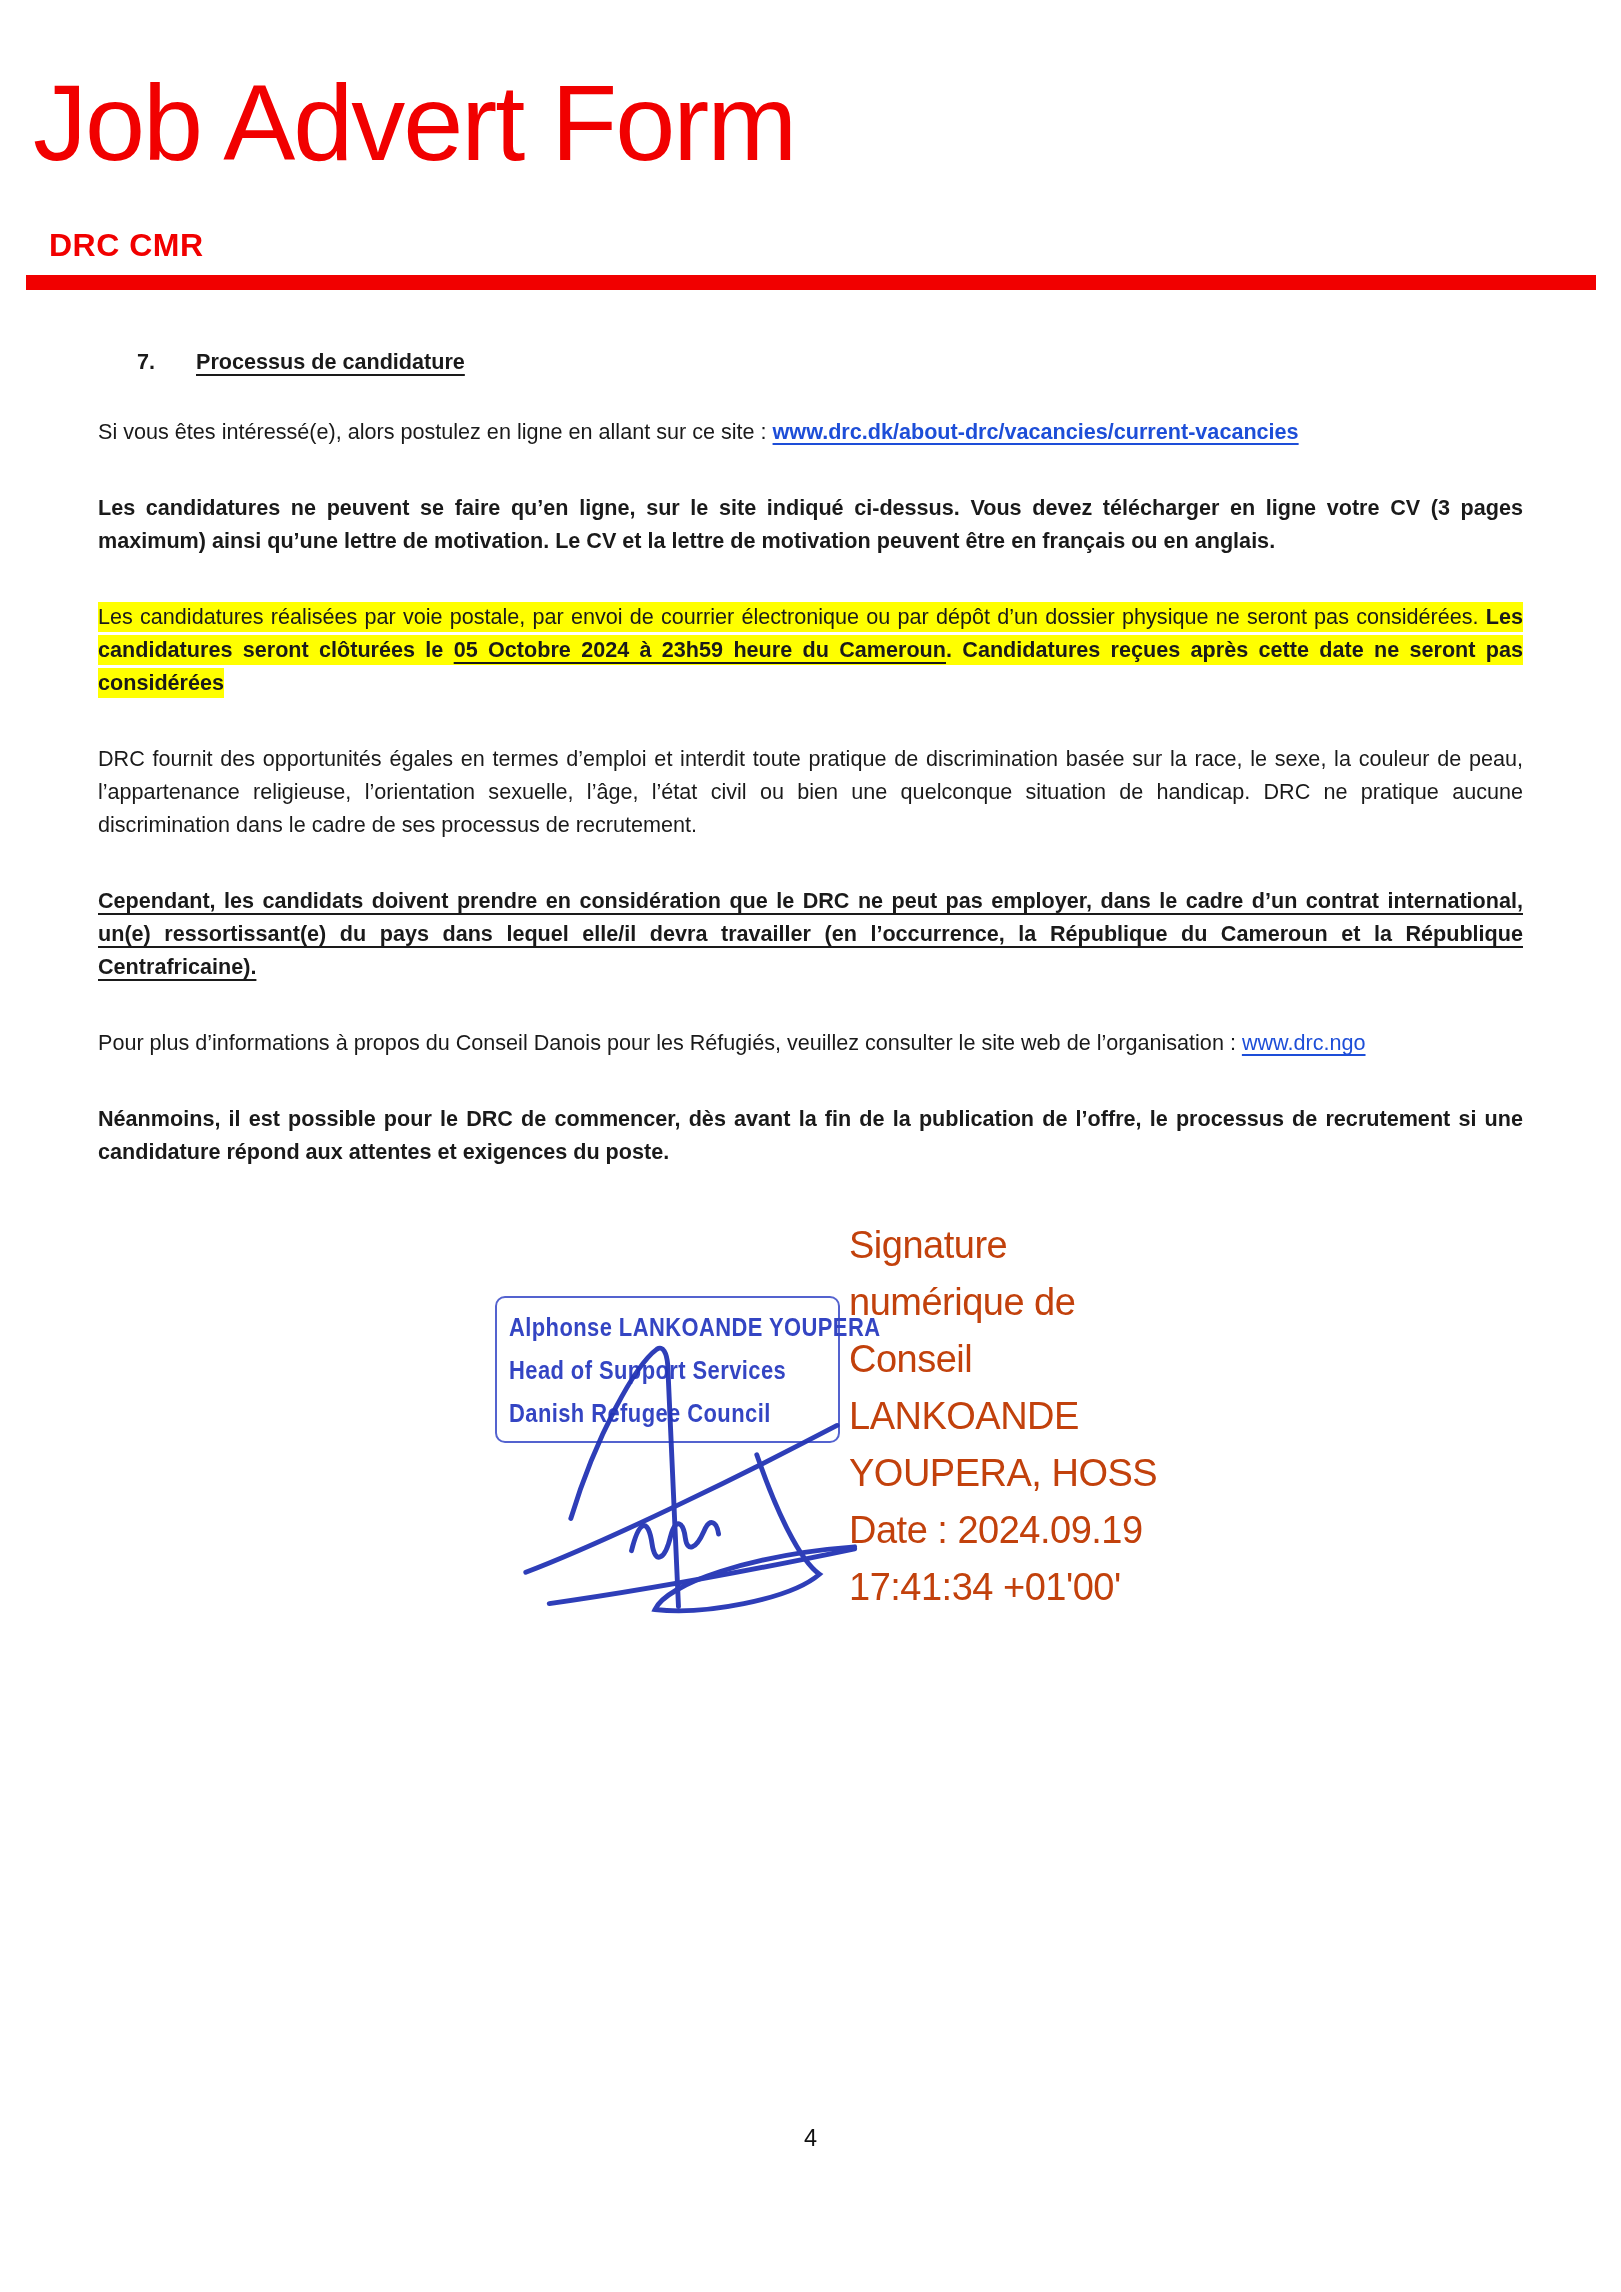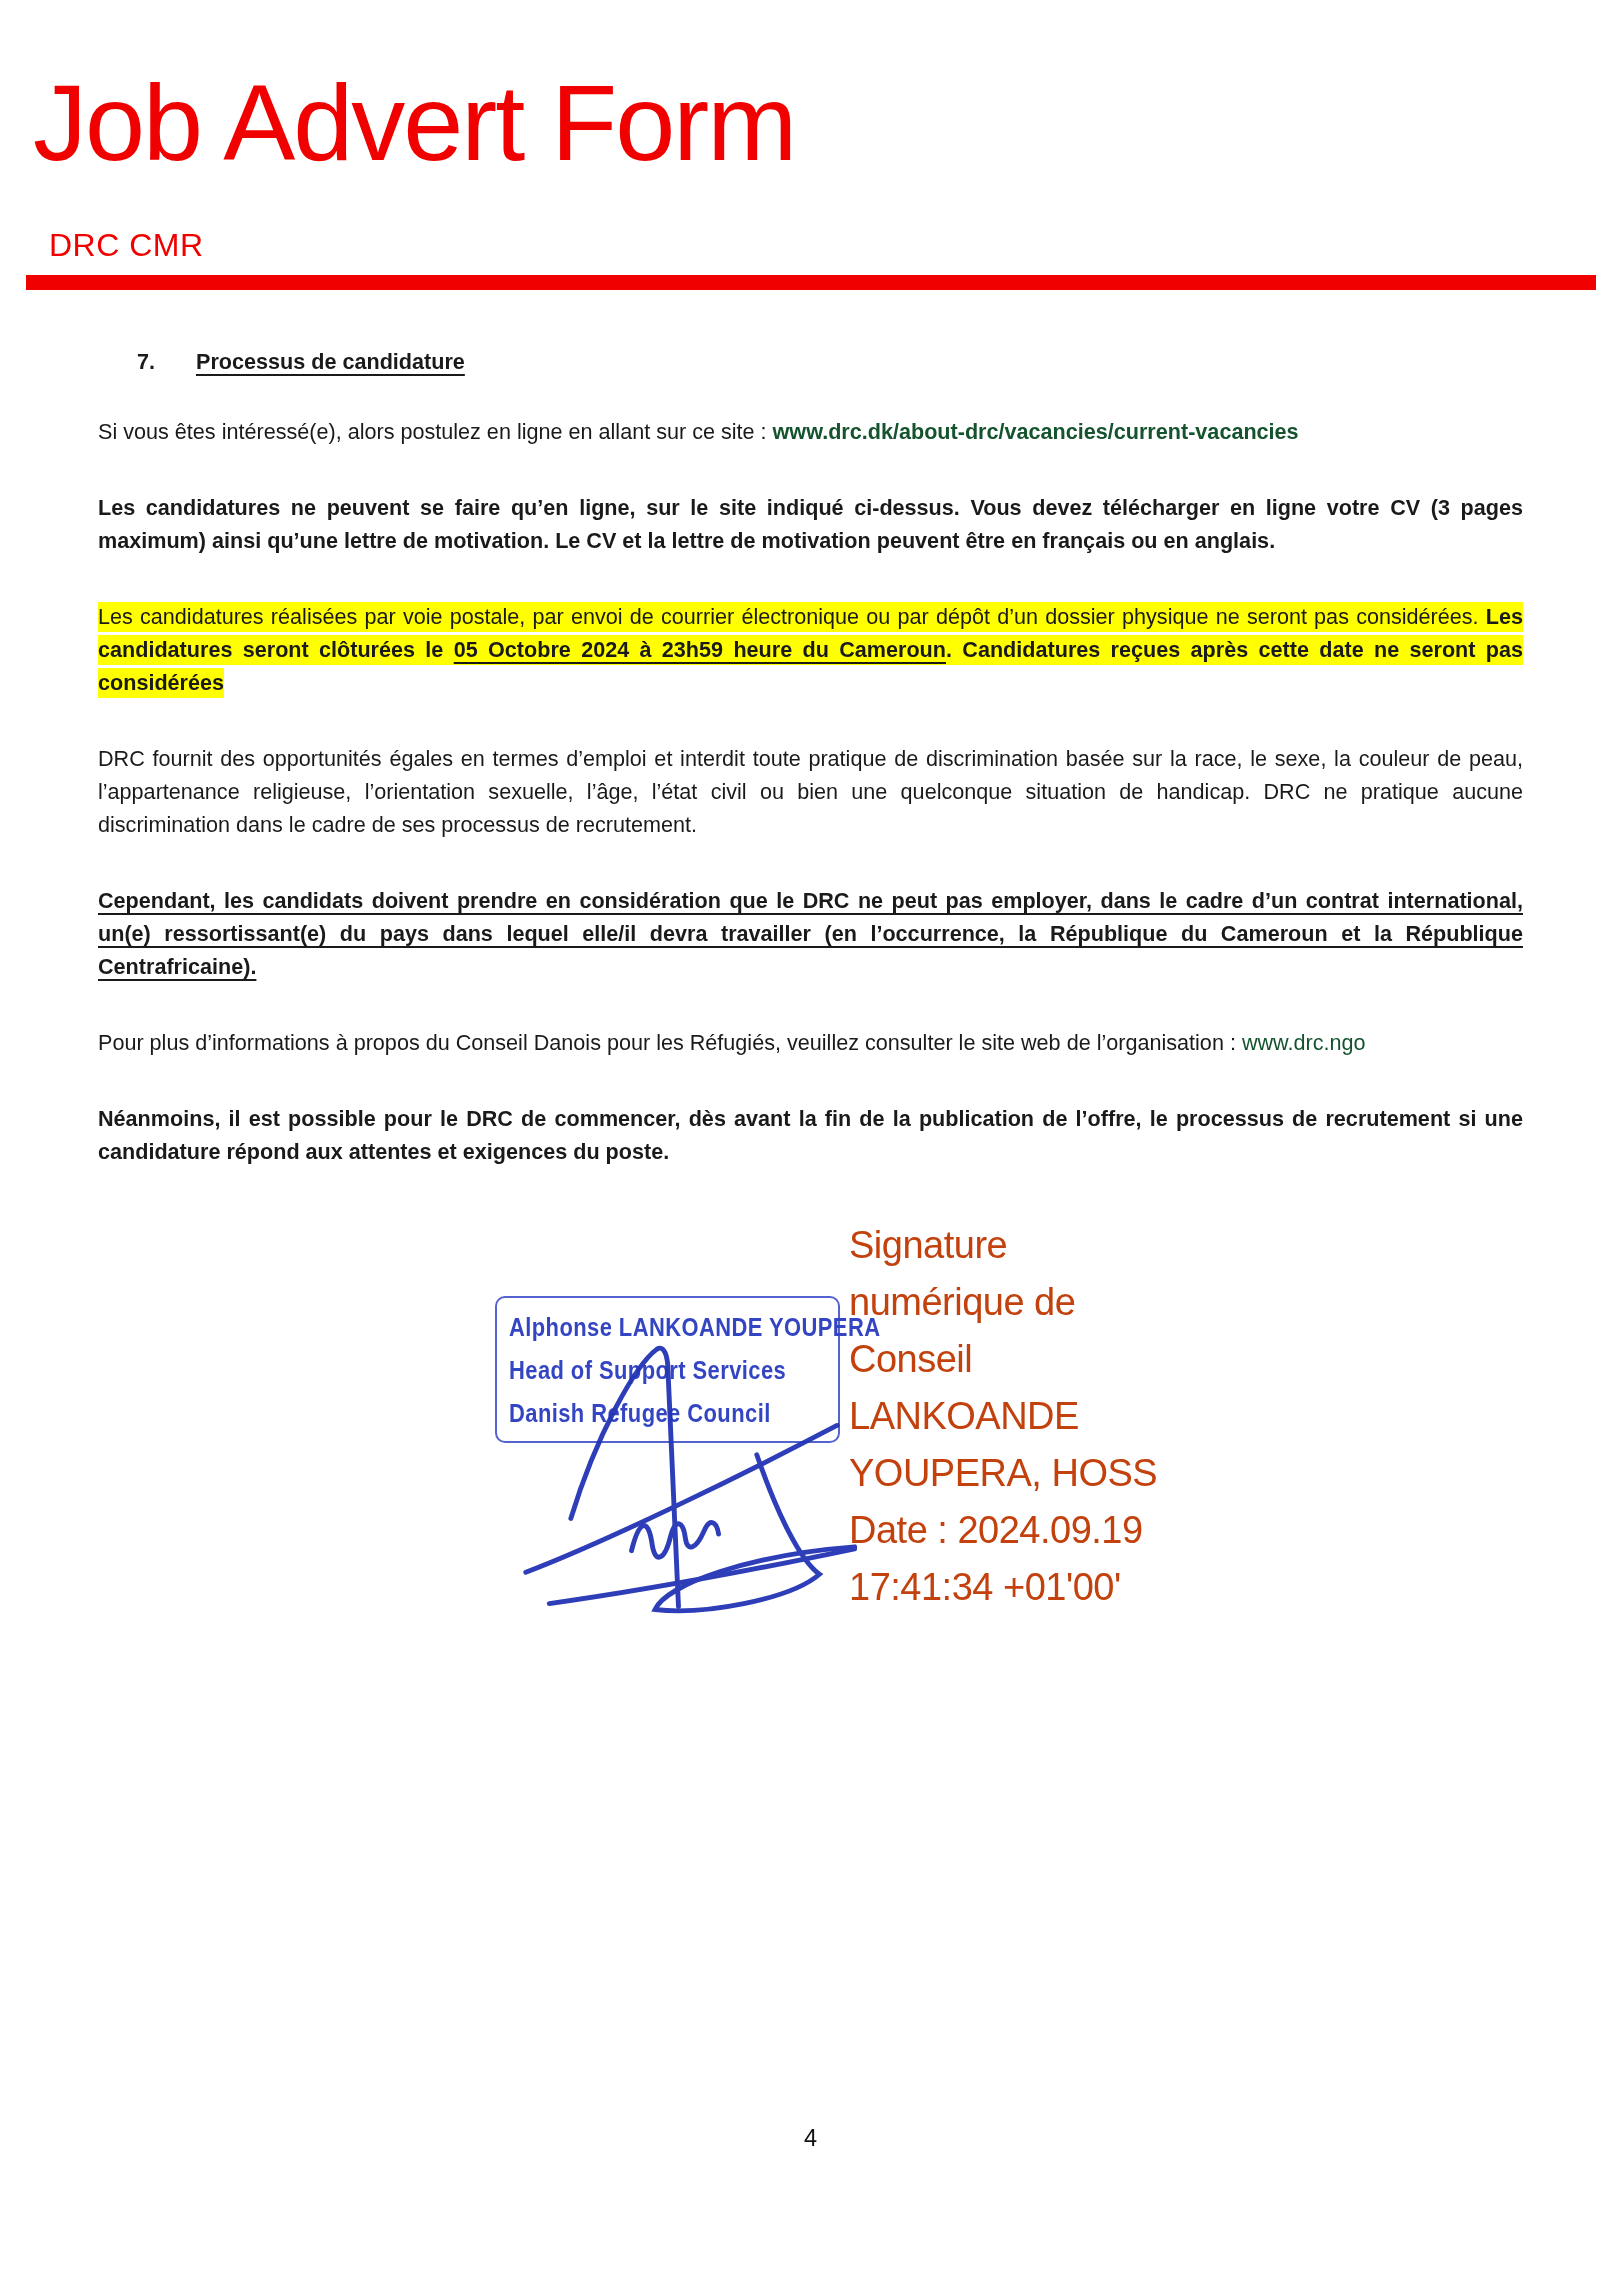--- a/index.html
+++ b/index.html
@@ -24,21 +24,21 @@
     line-height: 1.18;
     font-weight: normal;
     letter-spacing: -2px;
     color: #f10000;
   }
   .doc-subtitle {
     position: absolute;
     left: 49px;
     top: 227px;
     font-size: 32px;
-    font-weight: normal;
+    font-weight: bold;
     letter-spacing: 0.5px;
     color: #f10000;
   }
   .header-divider {
     position: absolute;
     left: 25.5px;
     right: 25.5px;
     top: 275px;
     height: 14.7px;
     background: #f10000;
@@ -70,21 +70,22 @@
   }
   p.para { margin: 0 0 43px 0; }
   p.justify { text-align: justify; }
   p.bold { font-weight: bold; }
   p.underlined {
     text-decoration: underline;
     text-underline-offset: 4.9px;
     text-decoration-thickness: 2px;
   }
   a.doclink {
-    color: #14532d;
+    color: #1d4ed8;
+    text-decoration: underline;
     text-underline-offset: 3.9px;
     cursor: pointer;
   }
   a.doclink.bold { font-weight: bold; }
   mark.hl {
     background: #ffff00;
     color: inherit;
     padding: 2px 0 2.9px;
     box-decoration-break: clone;
     -webkit-box-decoration-break: clone;

